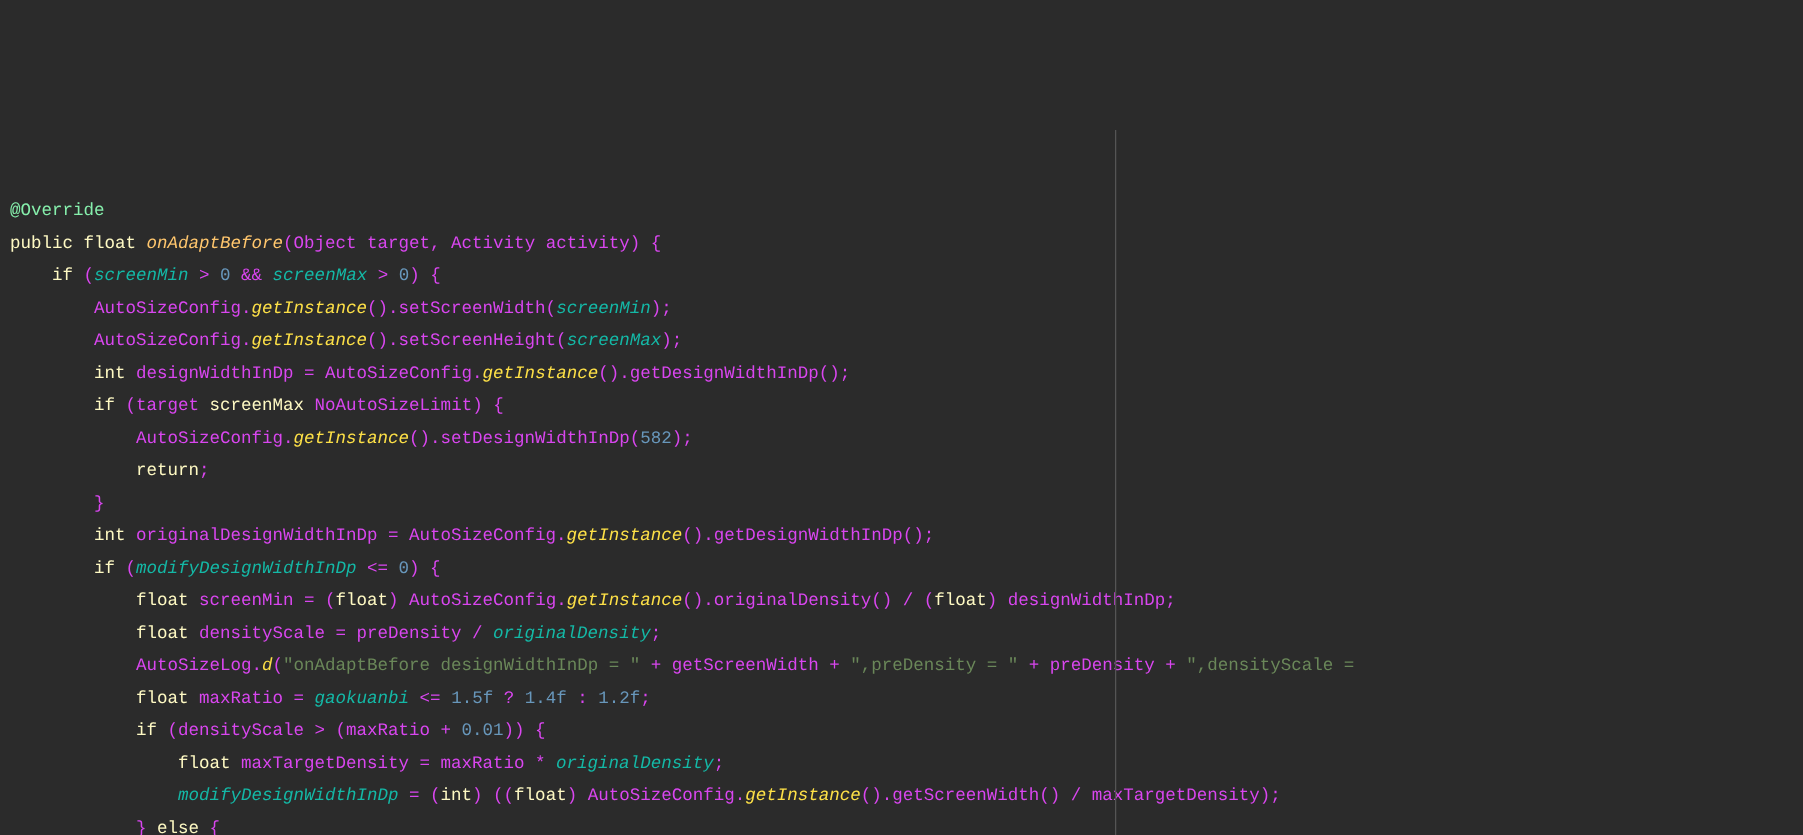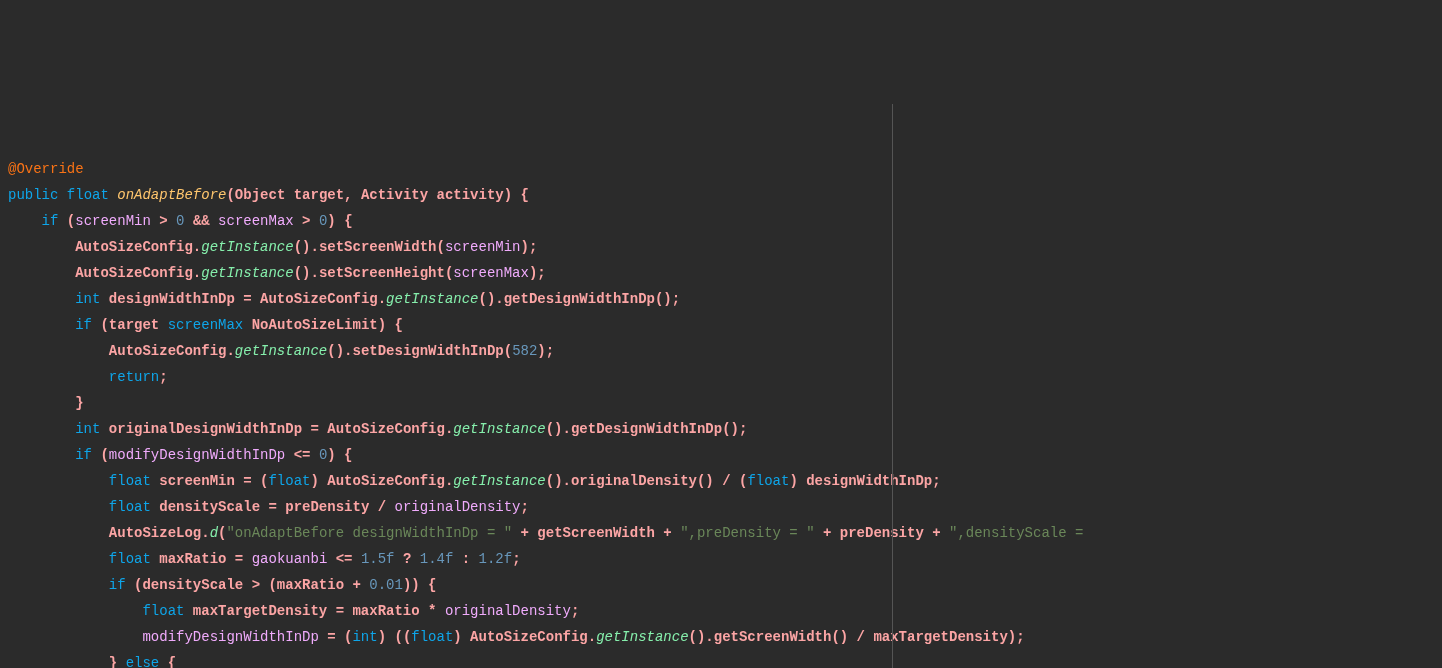--- a/index.html
+++ b/index.html
@@ -21,28 +21,28 @@
       position: relative;
       padding-left: 8px;
     }
     .guide-line {
       position: absolute;
       top: 0;
       bottom: 0;
       width: 1px;
       background-color: #555555;
     }
-    .keyword { color: #0ea5e9; }
+    .keyword { color: #fef9c3; }
     .method-decl { color: #ffc66d; font-style: italic; }
-    .method-call-italic { color: #86efac; font-style: italic; }
-    .field-italic { color: #f0abfc; }
+    .method-call-italic { color: #fde047; font-style: italic; }
+    .field-italic { color: #14b8a6; font-style: italic; }
     .number { color: #6897bb; }
     .string { color: #6a8759; }
-    .default { color: #fca5a5; font-weight: bold; }
-    .annotation { color: #f97316; }
+    .default { color: #d946ef; }
+    .annotation { color: #86efac; }
   </style>
 </head>
 <body>
 
 
 
 <div class="code-container">
   <div class="guide-line" style="left:892px;"></div>
 <span class="annotation">@Override</span>
 <span class="keyword">public</span> <span class="keyword">float</span> <span class="method-decl">onAdaptBefore</span><span class="default">(Object target, Activity activity) {</span>

